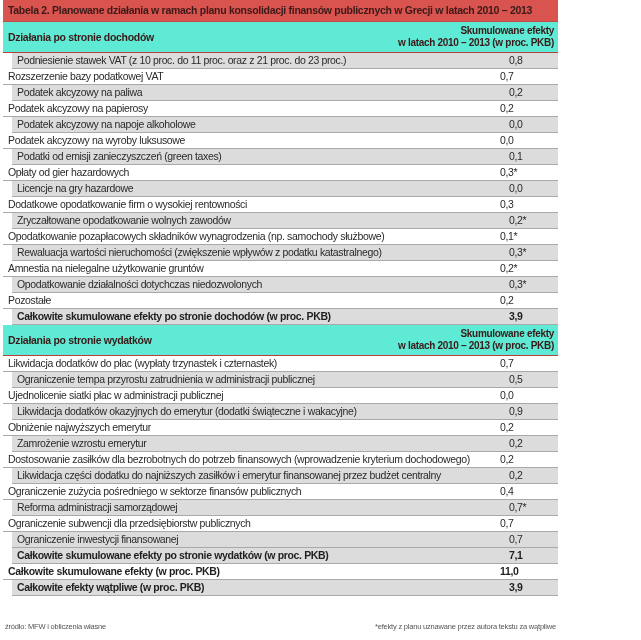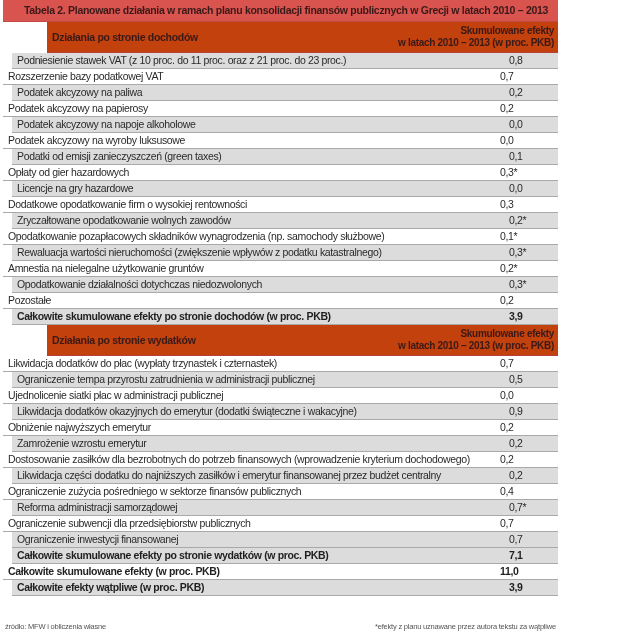--- a/index.html
+++ b/index.html
@@ -1,23 +1,23 @@
 <!DOCTYPE html>
 <html><head>
 <meta charset="utf-8">
 <style>
   html, body { margin: 0; padding: 0; background: #ffffff; }
   body { width: 641px; height: 640px; position: relative; overflow: hidden;
          font-family: "Liberation Sans", sans-serif; color: #2a2a2a; }
   .table { position: absolute; left: 3px; top: 0; width: 555px; }
-  .title-band { background: #d9534f; height: 21px; line-height: 21px; padding-left: 21px;
+  .title-band { background: #d9534f; height: 21px; line-height: 21px; padding-left: 5px;
                 font-size: 10.5px; font-weight: bold; color: #3a1a18; letter-spacing: -0.3px;
                 border-bottom: 1px solid #c24a46; }
-  .head-band { background: #c2410c; height: 30px; position: relative;
-               border-bottom: 1px solid #b8403c; margin-left: 44px; }
+  .head-band { background: #5eead4; height: 30px; position: relative;
+               border-bottom: 1px solid #b8403c; }
   .head-band .hl { position: absolute; left: 5px; top: 0; height: 30px; line-height: 30px;
                    font-size: 10.5px; font-weight: bold; color: #3a1a18; letter-spacing: -0.3px; }
   .head-band .hr { position: absolute; right: 4px; top: 3px; width: 170px; text-align: right;
                    font-size: 10px; font-weight: bold; color: #3a1a18; line-height: 12px; letter-spacing: -0.3px; }
   .row { height: 15px; line-height: 15px; position: relative; border-bottom: 1px solid #a9a9a9;
          font-size: 10.5px; letter-spacing: -0.35px; white-space: nowrap; }
   .row.odd { background: #dcdcdc; margin-left: 9px; }
   .row.even { background: #ffffff; }
   .row .lbl { position: absolute; left: 5px; top: 0; }
   .row .val { position: absolute; left: 497px; top: 0; }

